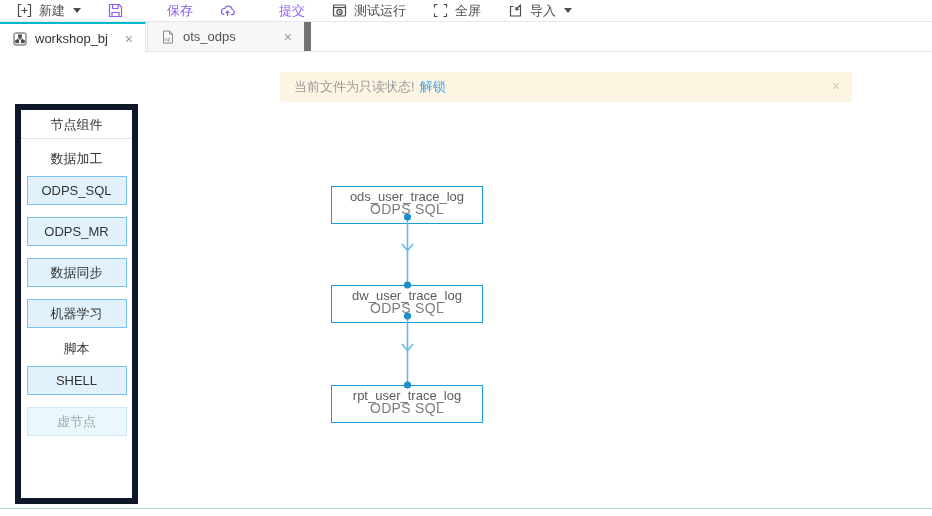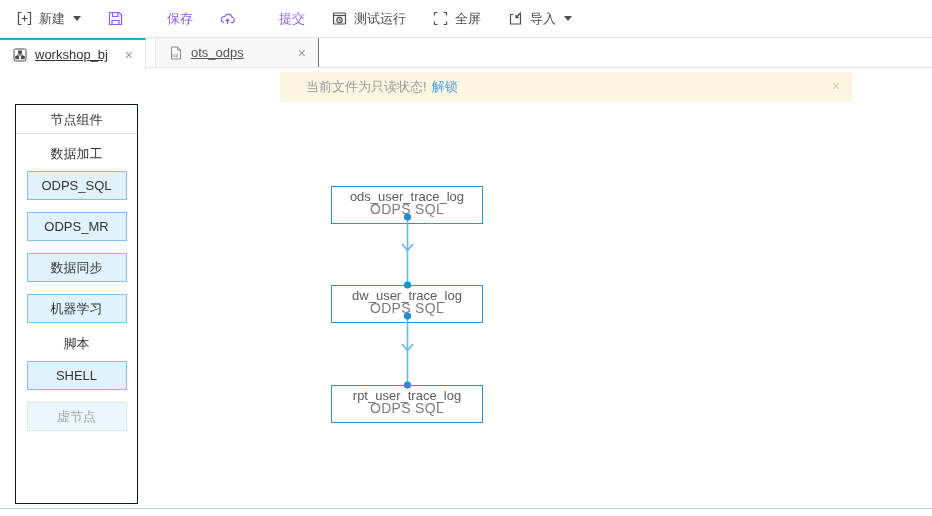--- a/index.html
+++ b/index.html
@@ -1,40 +1,40 @@
 <!DOCTYPE html>
 <html><head>
 <meta charset="utf-8">
 <style>
   * { margin:0; padding:0; box-sizing:border-box; }
   body { font-family:"Liberation Sans","DejaVu Sans",sans-serif; background:#fff; }
   .app { position:relative; width:932px; height:516px; background:#fff; overflow:hidden; font-size:13px; color:#4d4d4d; }
 
   
-  .toolbar { height:38px; border-bottom:1px solid #e7e7e7; display:flex; align-items:center; padding-left:17px; background:#fff; }
+  .toolbar { height:22px; border-bottom:1px solid #e7e7e7; display:flex; align-items:center; padding-left:17px; background:#fff; }
   .tb-item { display:flex; align-items:center; gap:7px; margin-right:27px; cursor:pointer; color:#4d4d4d; white-space:nowrap; }
   .tb-item.disabled { color:#8b5cf6; cursor:default;gap:44px; }
   .tb-item svg { display:block; }
   .caret { width:0; height:0; border-left:4px solid transparent; border-right:4px solid transparent; border-top:5px solid currentColor; margin-left:1px; }
 
   
   .tabbar { height:30px; display:flex; background:#fff; border-bottom:1px solid #e8e8e8; position:relative; }
   .tab { display:flex; align-items:center; gap:8px; padding:0 10px 0 13px; font-size:13px; color:#333; cursor:pointer; }
   .tab.active { width:146px; background:#fff; border-top:2px solid #00b9ca; border-right:1px solid #e2e2e2; height:31px; z-index:2; }
-  .tab.inactive { width:164px; background:#f7f7f7; border-left:1px solid #e4e4e4; border-right:1px solid #737373; margin-left:9px; color:#555; }
-  .tab-label { flex:1;text-decoration:underline; }
+  .tab.inactive { width:164px; background:#f7f7f7; border-left:1px solid #e4e4e4; border-right:7px solid #737373; margin-left:1px; color:#555; }
+  .tab-label { flex:1; }
   .tab-close { color:#9a9a9a; font-size:14px; cursor:pointer; padding:0 2px; }
 
   
-  .banner { position:absolute; left:280px; top:72px; width:572px; height:30px; background:#fcf5e1; border-radius:2px; display:flex; align-items:center; padding:0 26px; font-size:13px; color:#9b9b9b; }
+  .banner { position:absolute; left:280px; top:72px; width:572px; height:30px; background:#fcf5e1; border-radius:2px; display:flex; align-items:center; padding:0 14px; font-size:13px; color:#9b9b9b; }
   .banner a { color:#4aa0e8; text-decoration:none; margin-left:5px; cursor:pointer; }
   .banner-close { position:absolute; right:12px; top:6px; color:#d9cba7; font-size:14px; cursor:pointer; }
 
   
-  .sidebar { position:absolute; left:15px; top:104px; width:123px; height:400px; background:#fff; border:1px solid #0f172a; }
+  .sidebar { position:absolute; left:15px; top:104px; width:123px; height:400px; background:#fff; border:6px solid #0f172a; }
   .sb-title { height:29px; line-height:29px; text-align:center; color:#333; border-bottom:1px solid #e3e3e3; }
   .sb-label { text-align:center; color:#333; margin:11px 0 8px; }
   .sb-btn { width:100px; height:29px; margin:0 auto 12px; background:#e1f2fc; border:1px solid #7ac2ef; color:#333; display:flex; align-items:center; justify-content:center; cursor:pointer; }
   .sb-btn.muted { background:#ecf7fd; border-color:#cfe8f7; color:#9aa6ad; }
 
   
   .edges { position:absolute; left:0; top:0; pointer-events:none; z-index:3; }
   .node { position:absolute; left:331px; width:152px; height:38px; border:1px solid #1b9cd8; background:#fff; text-align:center; z-index:2; cursor:pointer; }
   .node-title { font-size:13px; color:#5c5c5c; line-height:15px; margin-top:2px; }
   .node-sub { font-size:14px; color:#7d7d7d; line-height:10px; letter-spacing:.3px; }

